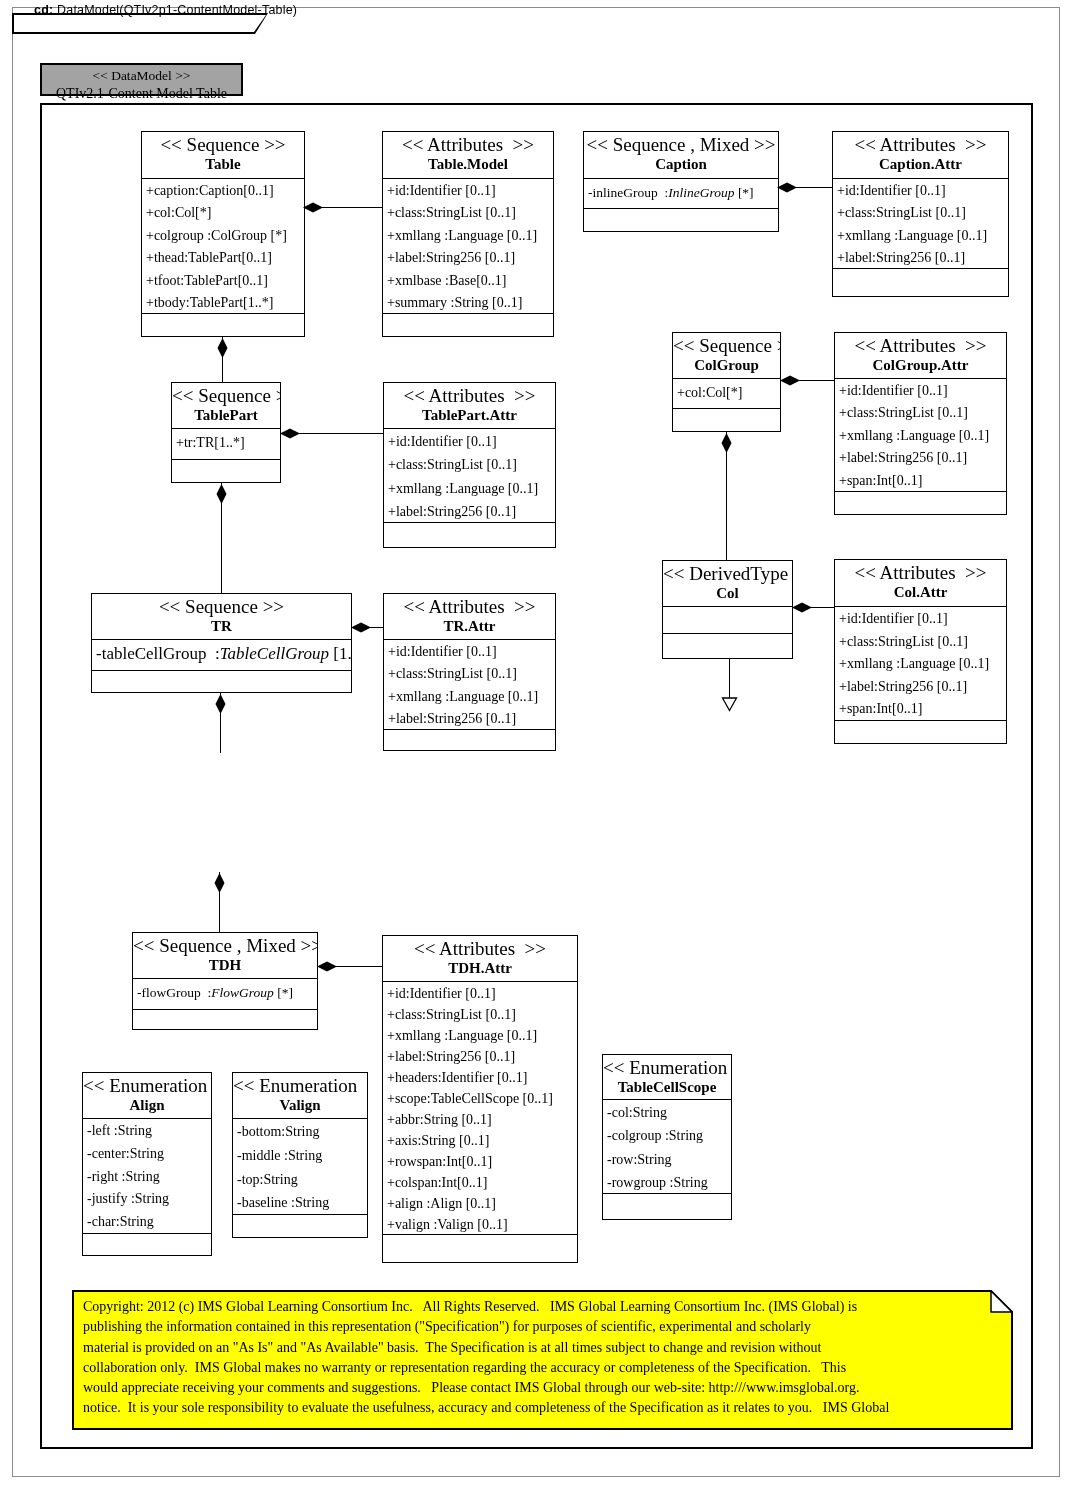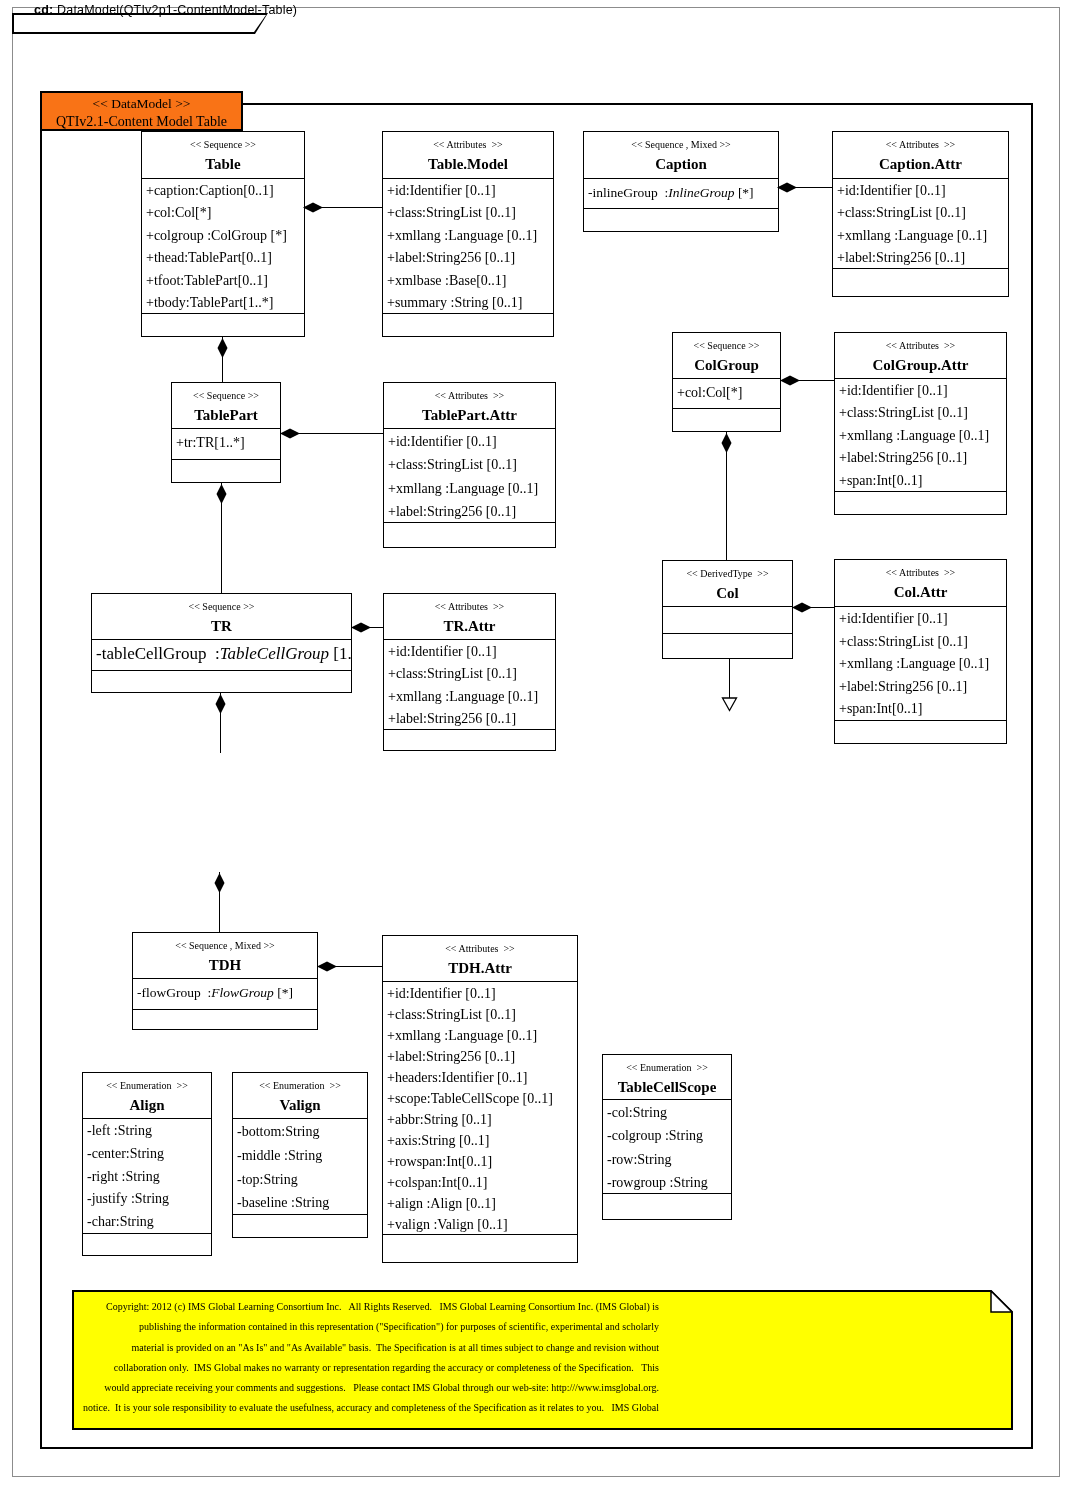--- a/index.html
+++ b/index.html
@@ -14,42 +14,42 @@
   .tab { position:absolute; left:12px; top:13px; width:256px; height:21px; background:#000;
     clip-path:polygon(0 0,100% 0,calc(100% - 13px) 100%,0 100%); }
   .tab-inner { position:absolute; left:2px; top:2px; width:252px; height:17px; background:#fff;
     clip-path:polygon(0 0,100% 0,calc(100% - 12px) 100%,0 100%); }
   .tab-text { position:absolute; left:34px; top:3px; white-space:pre;
     font-family:"Liberation Sans","DejaVu Sans",sans-serif; font-size:12.5px; letter-spacing:.2px; }
   .tab-text b { font-weight:bold; }
   
   .frame { position:absolute; left:40px; top:103px; width:993px; height:1346px;
     border:2px solid #000; box-sizing:border-box; }
-  .frame-label { position:absolute; left:40px; top:63px; width:203px; height:40px;
-    border:2px solid #000; box-sizing:border-box; background:#f97316; text-align:center;margin-top:28px; }
+  .frame-label { position:absolute; left:40px; top:63px; width:203px; height:33px;
+    border:2px solid #000; box-sizing:border-box; background:#a3a3a3; text-align:center; }
   .frame-label .st { font-size:13.5px; line-height:19px; padding-top:1px; }
   .frame-label .nm { font-size:14px; line-height:18px; }
   
   .ub { position:absolute; box-sizing:border-box; border:1px solid #000; background:#fff;
     display:flex; flex-direction:column; overflow:hidden; }
   .ub .hd { text-align:center; box-sizing:border-box; overflow:hidden; }
-  .ub .st { font-size:10px; line-height:19px; padding-top:3px; white-space:pre; }
+  .ub .st { font-size:19px; line-height:19px; padding-top:3px; white-space:pre; }
   .ub .nm { font-size:15px; font-weight:bold; line-height:21px; white-space:pre; }
   .ub .at { border-top:1px solid #000; box-sizing:border-box; padding:1px 2px 0 4px; overflow:hidden; }
   .ub .at .row { white-space:pre; font-size:14px; line-height:var(--lh,22px); }
   .ub .cp { border-top:1px solid #000; box-sizing:border-box; }
   .it { font-style:italic;text-align:center; }
   
   .hline { position:absolute; height:1px; background:#000; }
   .vline { position:absolute; width:1px; background:#000; }
   svg.glyph { position:absolute; }
   
   .note { position:absolute; left:72px; top:1290px; width:941px; height:140px; }
   .note-text { position:absolute; left:11px; top:7px; }
-  .note-text .nline { white-space:pre; font-size:10px; line-height:20.3px;text-align:right; }
+  .note-text .nline { white-space:pre; font-size:14px; line-height:20.3px; }
 </style>
 </head>
 <body>
 
 <div id="stage">
 
   <div class="page-border"></div>
 
   <div class="tab">
     <div class="tab-inner"></div>

